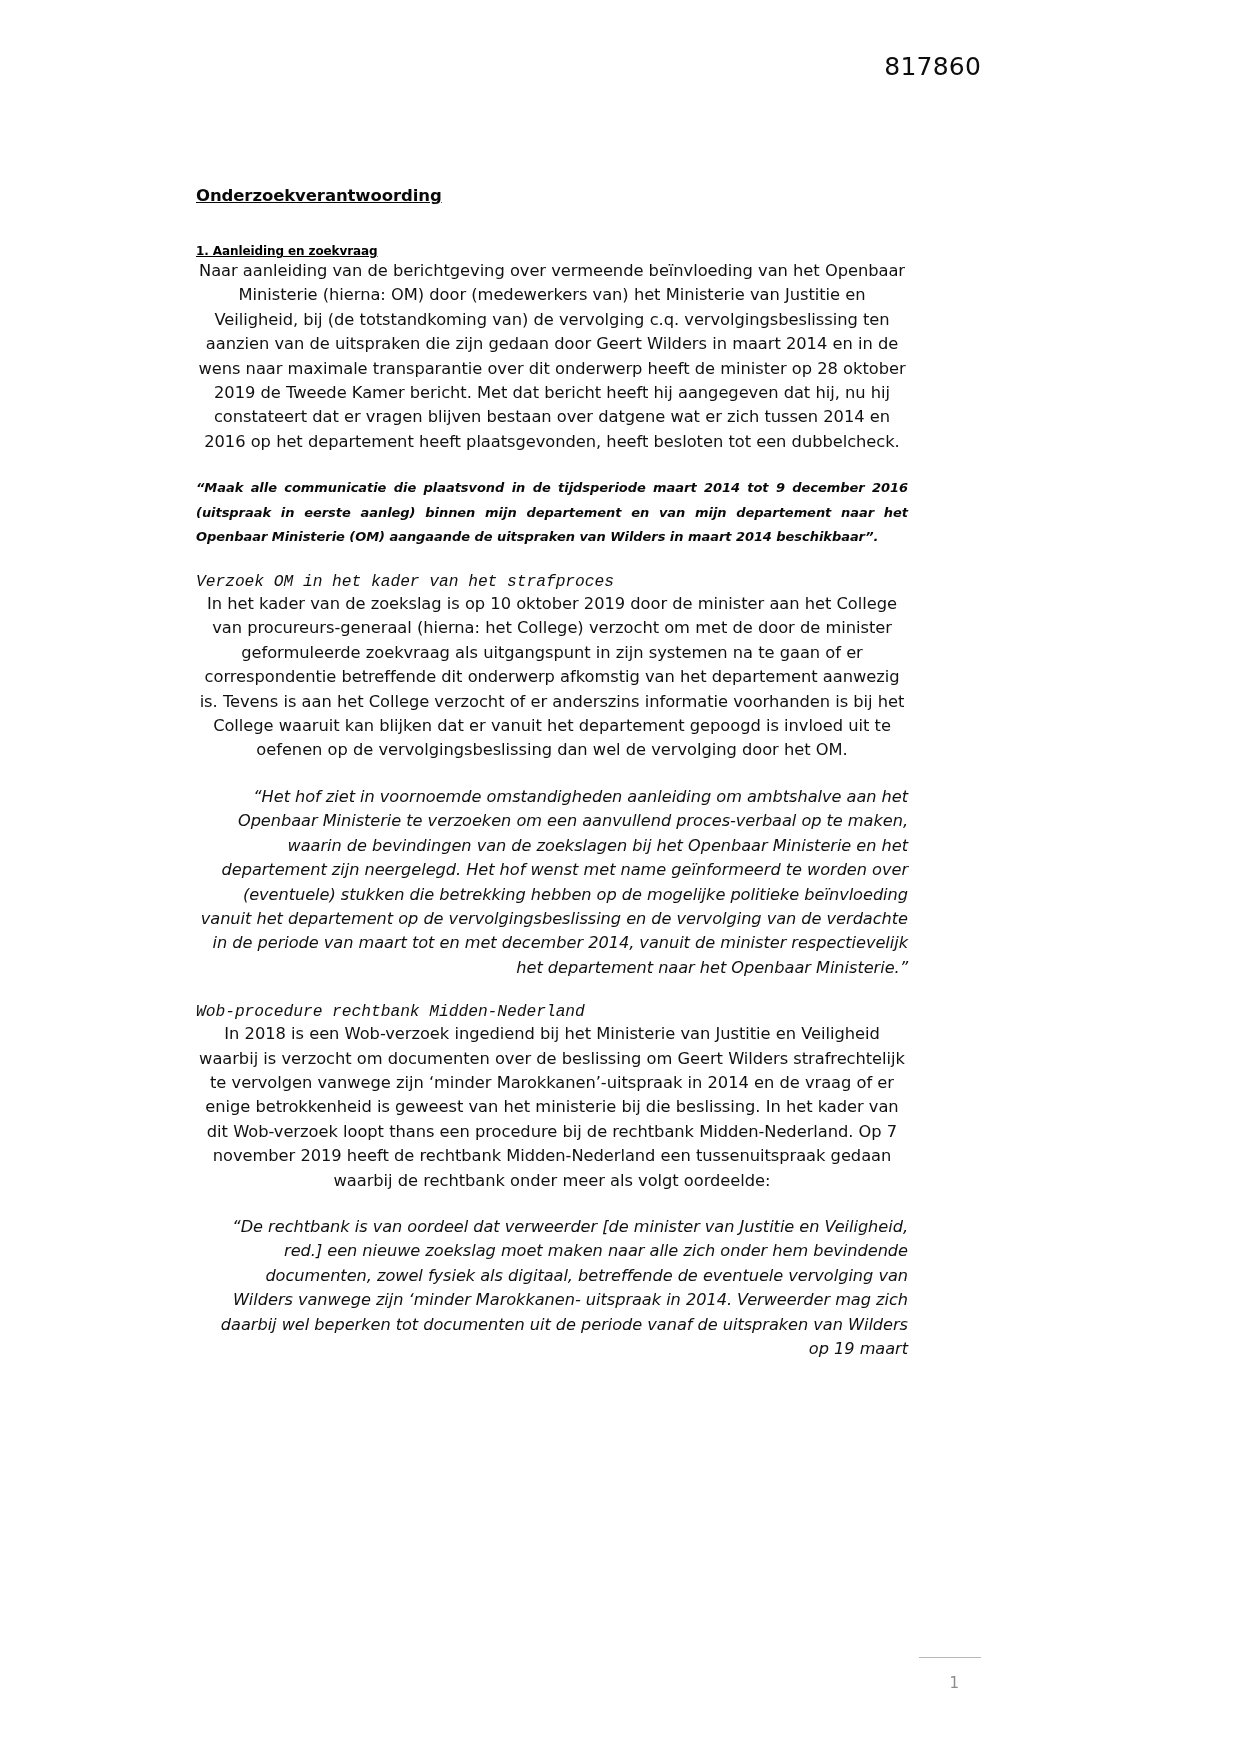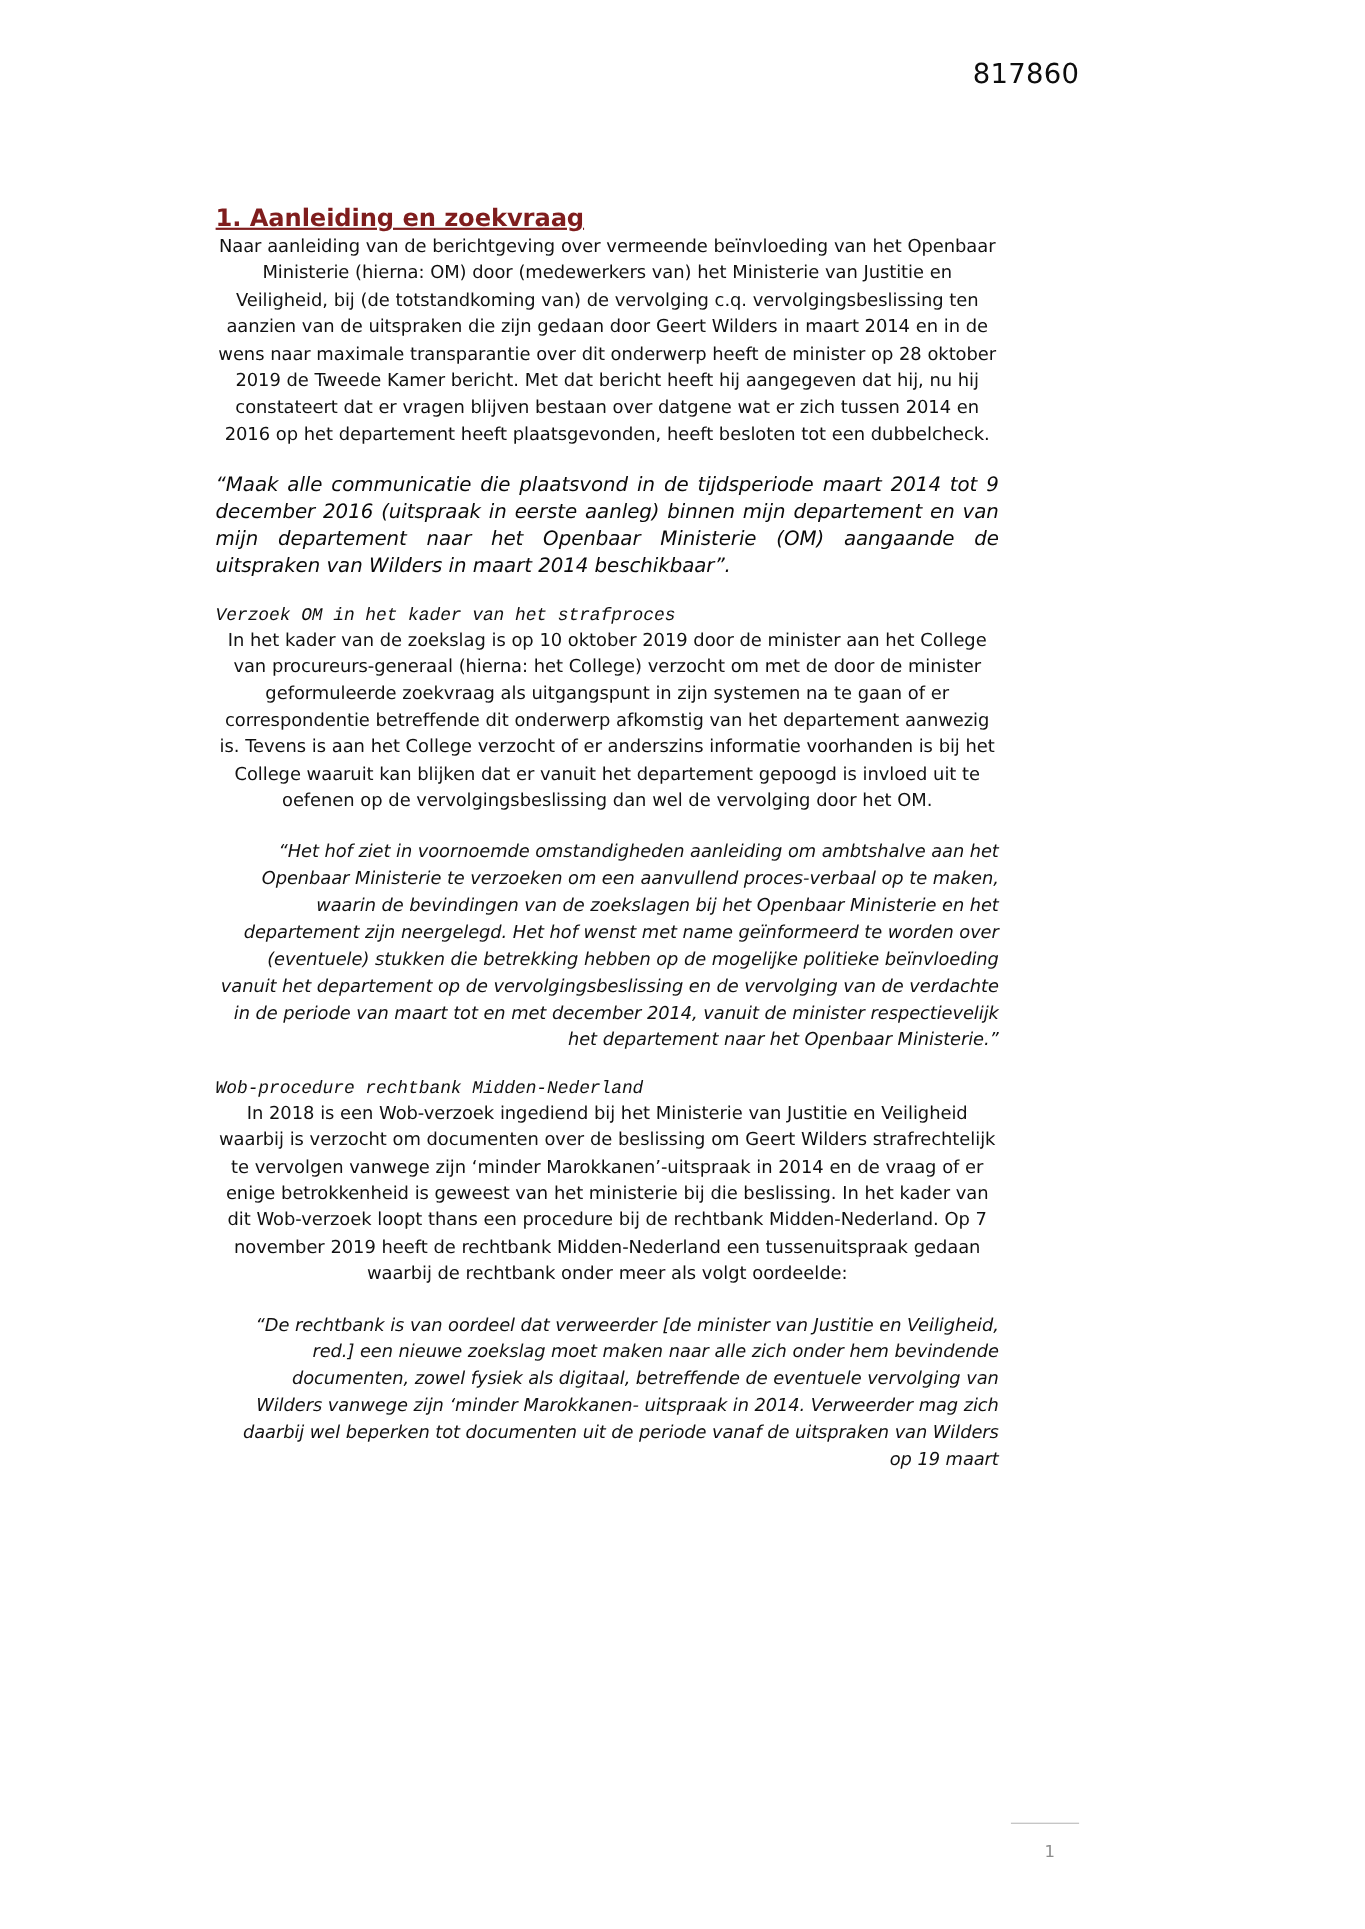--- a/index.html
+++ b/index.html
@@ -36,47 +36,47 @@
   }
   .doc-title {
     font-size: 16.5px;
     font-weight: bold;
     text-decoration: underline;
     letter-spacing: -0.1px;
     margin: 0 0 39px 0;
     color: #0a0a0a;
   }
   .sec-heading {
-    font-size: 22px;
+    font-size: 12px;
     font-weight: bold;
     text-decoration: underline;
     letter-spacing: -0.1px;
     margin: 0 0 1px 0;
-    color: #7f1d1d;
+    color: #000000;
   }
   .italic-heading {
     font-size: 16.3px;
     font-style: italic;
     margin: 0 0 1px 0;
     color: #111;
     letter-spacing: -0.05px;
     font-family: Liberation Mono, monospace;
   }
   p.body {
     font-size: 16.3px;
     line-height: 24.4px;
     margin: 0 0 22px 0;
     text-align: center;
     color: #111111;
     letter-spacing: -0.05px;
     word-spacing: 0.1px;
   }
   blockquote.bold-quote {
-    font-size: 18px;
-    font-weight: normal;
+    font-size: 13px;
+    font-weight: bold;
     font-style: italic;
     line-height: 24.6px;
     margin: 0 0 22px 0;
     padding: 0;
     text-align: justify;
     color: #0a0a0a;
     letter-spacing: -0.05px;
   }
   blockquote.italic-quote {
     font-size: 16.2px;
@@ -118,20 +118,21 @@
 </style>
 </head>
 <body>
 
 <div class="page">
 
   <div class="doc-number">817860</div>
 
   <div class="content">
 
+    <div class="doc-title">Onderzoekverantwoording</div>
 
     <div class="sec-heading">1. Aanleiding en zoekvraag</div>
 
     <p class="body">Naar aanleiding van de berichtgeving over vermeende beïnvloeding van het Openbaar Ministerie (hierna: OM) door (medewerkers van) het Ministerie van Justitie en Veiligheid, bij (de totstandkoming van) de vervolging c.q. vervolgingsbeslissing ten aanzien van de uitspraken die zijn gedaan door Geert Wilders in maart 2014 en in de wens naar maximale transparantie over dit onderwerp heeft de minister op 28 oktober 2019 de Tweede Kamer bericht. Met dat bericht heeft hij aangegeven dat hij, nu hij constateert dat er vragen blijven bestaan over datgene wat er zich tussen 2014 en 2016 op het departement heeft plaatsgevonden, heeft besloten tot een dubbelcheck.</p>
 
 
     <blockquote class="bold-quote">“Maak alle communicatie die plaatsvond in de tijdsperiode maart 2014 tot 9 december 2016 (uitspraak in eerste aanleg) binnen mijn departement en van mijn departement naar het Openbaar Ministerie (OM) aangaande de uitspraken van Wilders in maart 2014 beschikbaar”.</blockquote>
 
     <div class="italic-heading">Verzoek OM in het kader van het strafproces</div>
 

